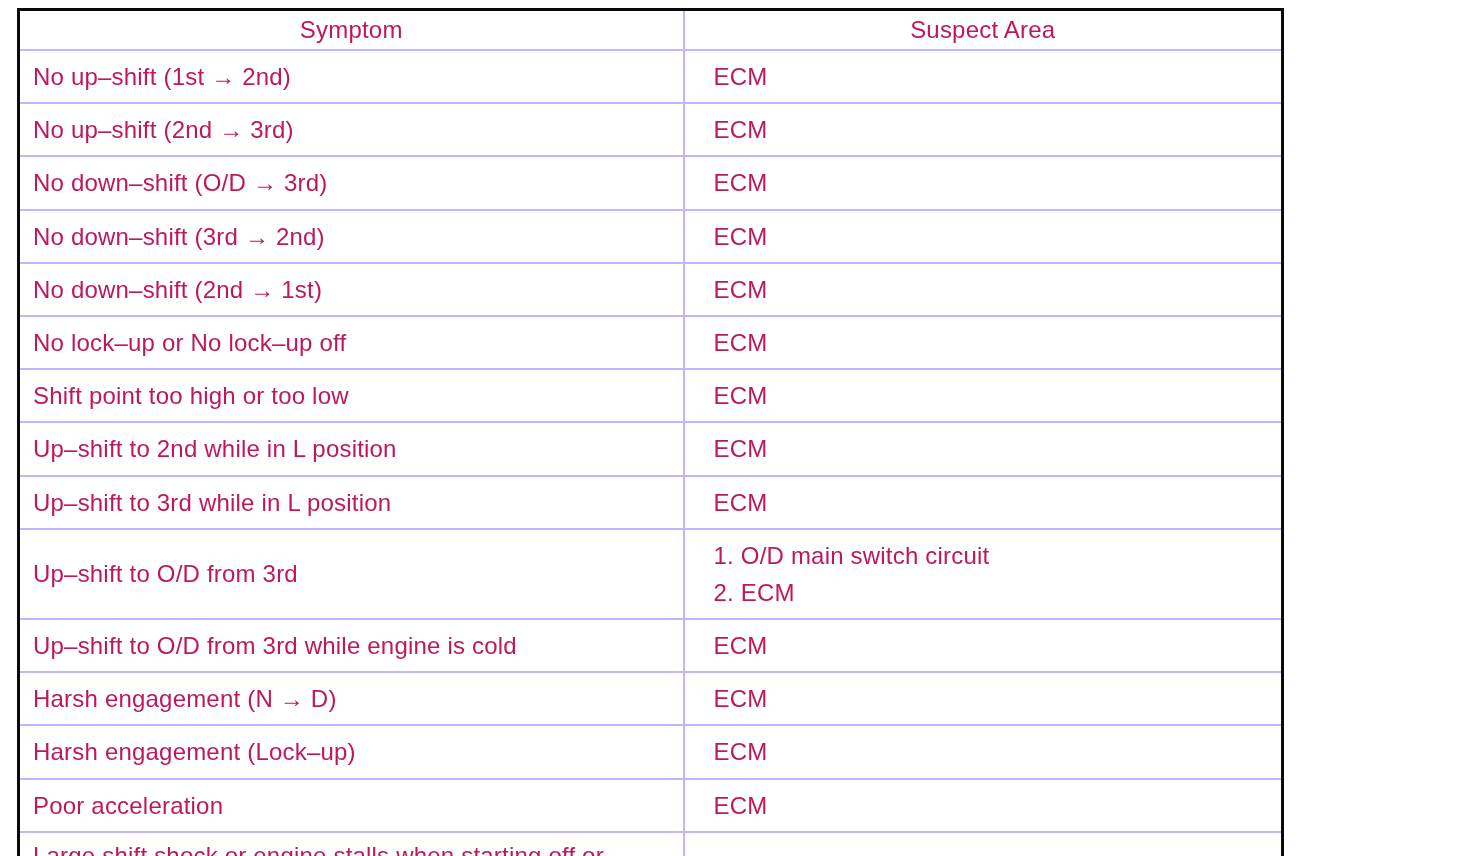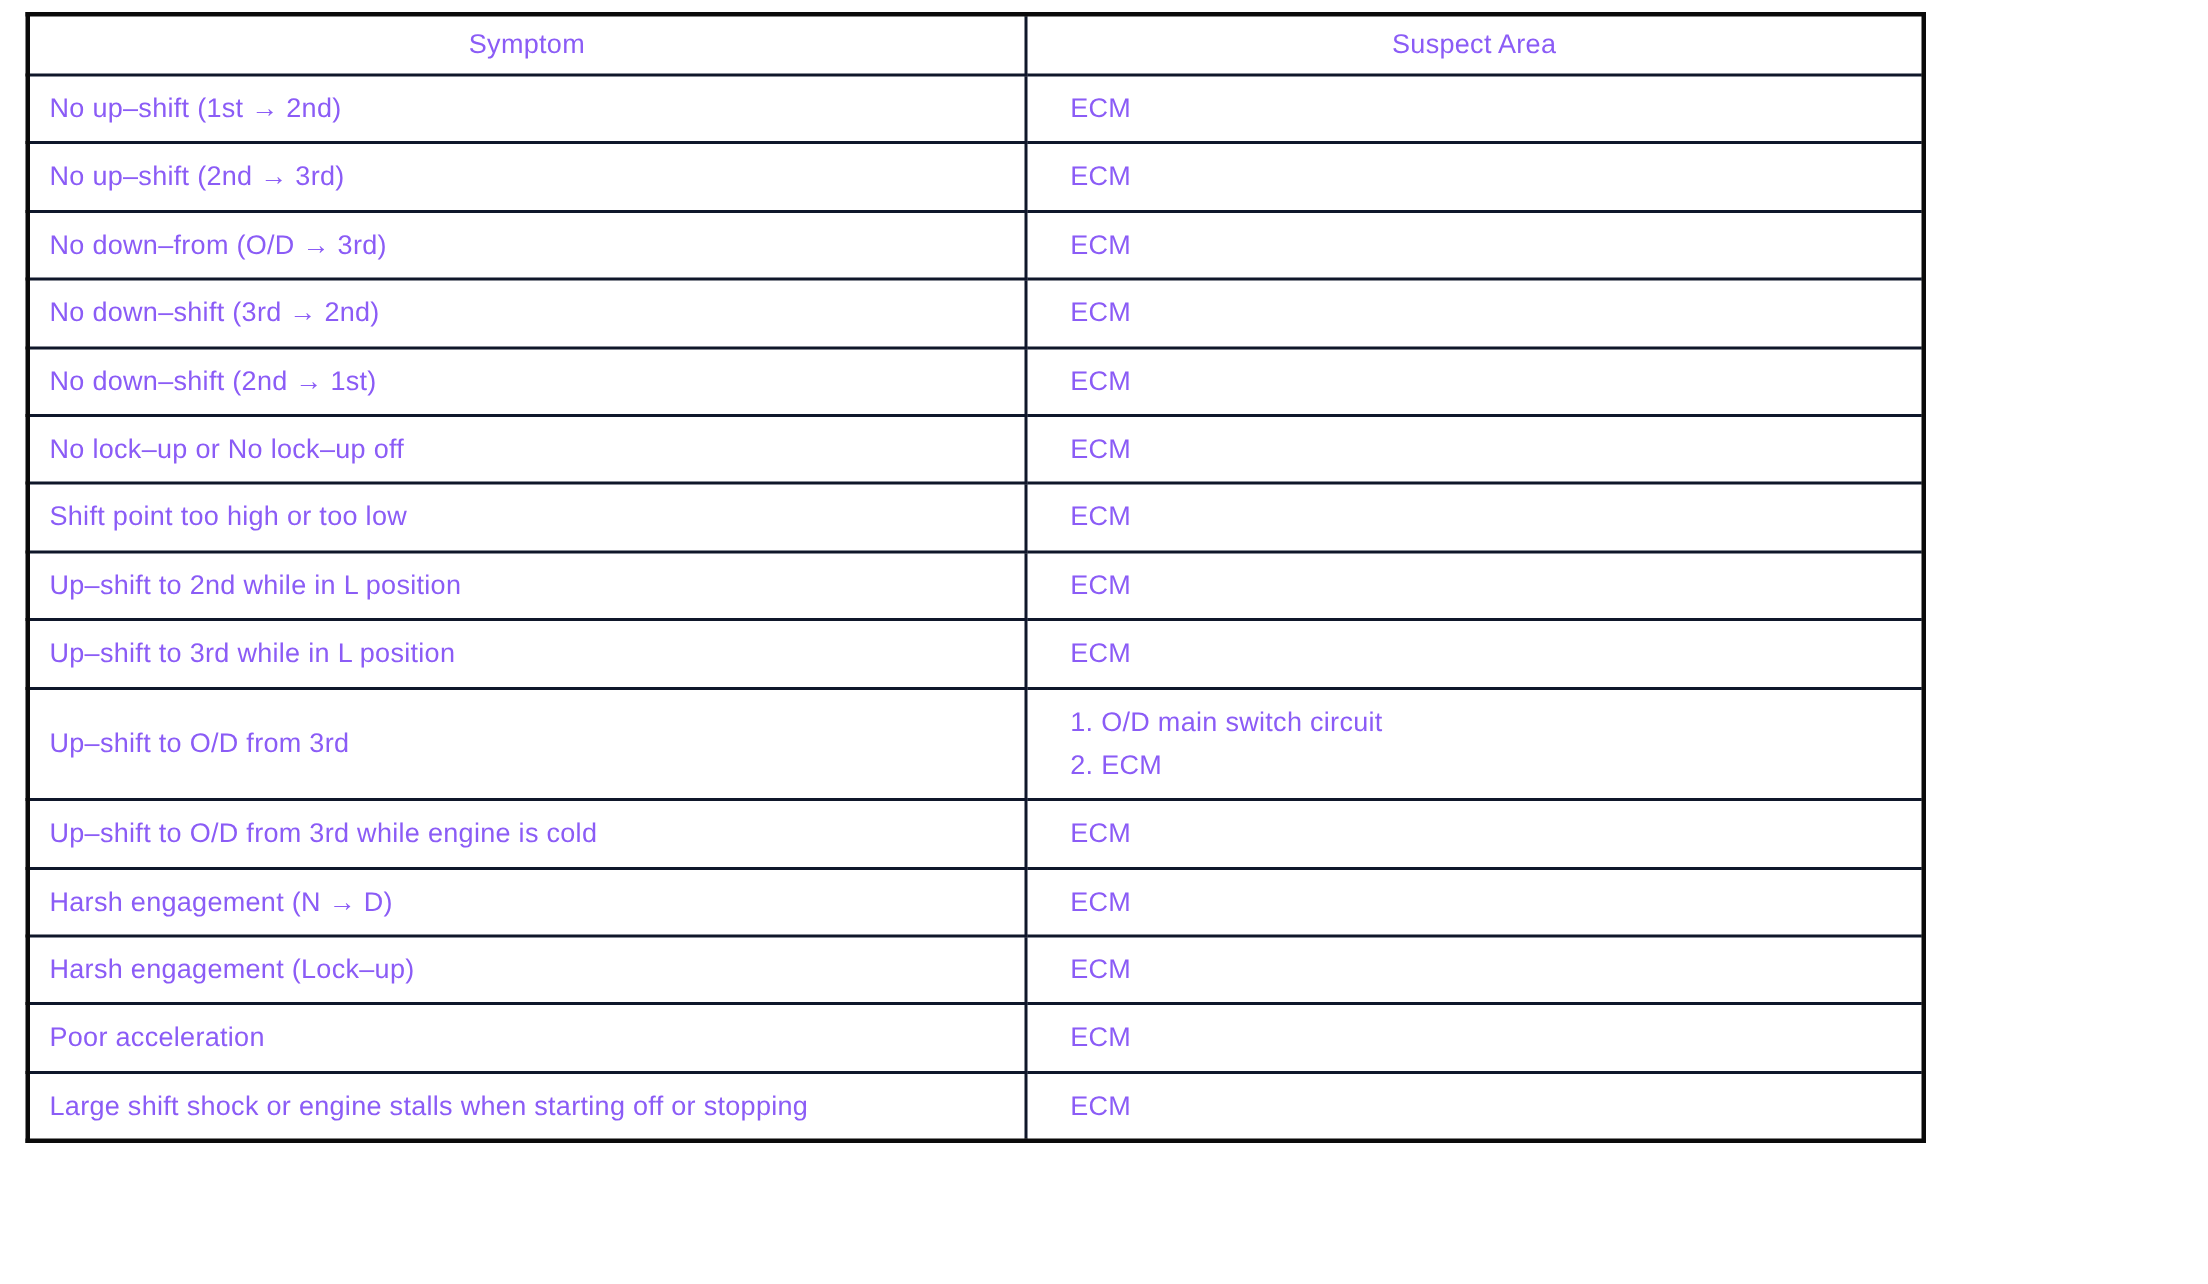--- a/index.html
+++ b/index.html
@@ -30,24 +30,24 @@
     width: 1264px;
     border-collapse: collapse;
     table-layout: fixed;
     border: 3px solid #0a0a0a;
     background: #ffffff;
   }
   table.symptom-table col.col-symptom { width: 665px; }
   table.symptom-table col.col-suspect { width: 599px; }
   table.symptom-table th,
   table.symptom-table td {
-    border: 2px solid #0f172a;
-    font-size: 18px;
+    border: 2px solid #c4b5fd;
+    font-size: 24px;
     line-height: 1.3;
-    color: #8b5cf6;
+    color: #be185d;
     letter-spacing: 0.2px;
   }
   table.symptom-table th {
     height: 34px;
     font-weight: 400;
     text-align: center;
     vertical-align: middle;
     padding: 2px 6px;
   }
   table.symptom-table td {
@@ -85,21 +85,21 @@
             <div class="suspect-line">ECM</div>
           </td>
         </tr>
         <tr>
           <td class="symptom-cell">No up–shift (2nd → 3rd)</td>
           <td class="suspect-cell">
             <div class="suspect-line">ECM</div>
           </td>
         </tr>
         <tr>
-          <td class="symptom-cell">No down–from (O/D → 3rd)</td>
+          <td class="symptom-cell">No down–shift (O/D → 3rd)</td>
           <td class="suspect-cell">
             <div class="suspect-line">ECM</div>
           </td>
         </tr>
         <tr>
           <td class="symptom-cell">No down–shift (3rd → 2nd)</td>
           <td class="suspect-cell">
             <div class="suspect-line">ECM</div>
           </td>
         </tr>

